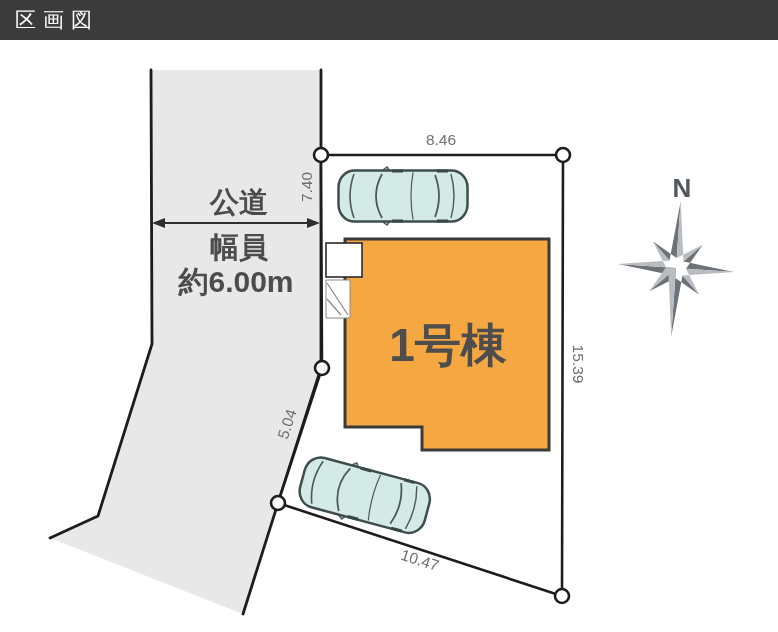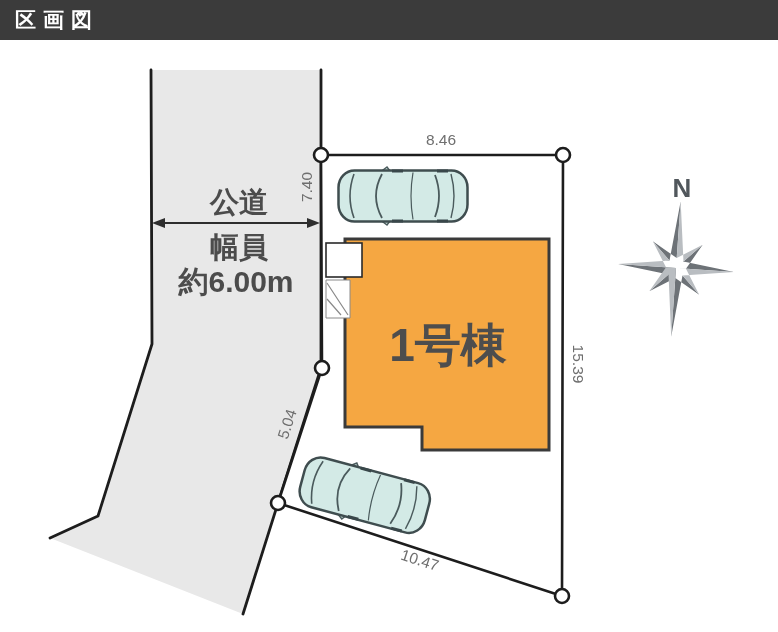--- a/index.html
+++ b/index.html
@@ -1,21 +1,21 @@
 <!DOCTYPE html>
 <html><head>
 <meta charset="utf-8">
 <style>
   * { margin: 0; padding: 0; box-sizing: border-box; }
   html, body { width: 778px; height: 632px; background: #ffffff; overflow: hidden; }
   body { font-family: "Liberation Sans", sans-serif; position: relative; }
   .screen { position: absolute; inset: 0; width: 778px; height: 632px; background: #fff; }
   .header { position: absolute; top: 0; left: 0; width: 778px; height: 40px; background: #3b3b3b; z-index: 5; }
   .header-title {
-    color: #ffffff; font-size: 21px; font-weight: bold;
+    color: #ffffff; font-size: 21px; font-weight: normal;
     letter-spacing: 7px; line-height: 40px; padding-left: 15px;
   }
   svg.plan { position: absolute; top: 0; left: 0; z-index: 1; }
   text { font-family: "Liberation Sans", sans-serif; }
   .dim-label { font-size: 15.5px; fill: #6f6f6f; }
   .road-label { font-weight: 600; fill: #4c4c4c; }
   .building-label { font-size: 46px; font-weight: bold; fill: #4d4d4d; }
   .north-label { font-size: 26px; font-weight: bold; fill: #51575c; }
 </style>
 </head>

